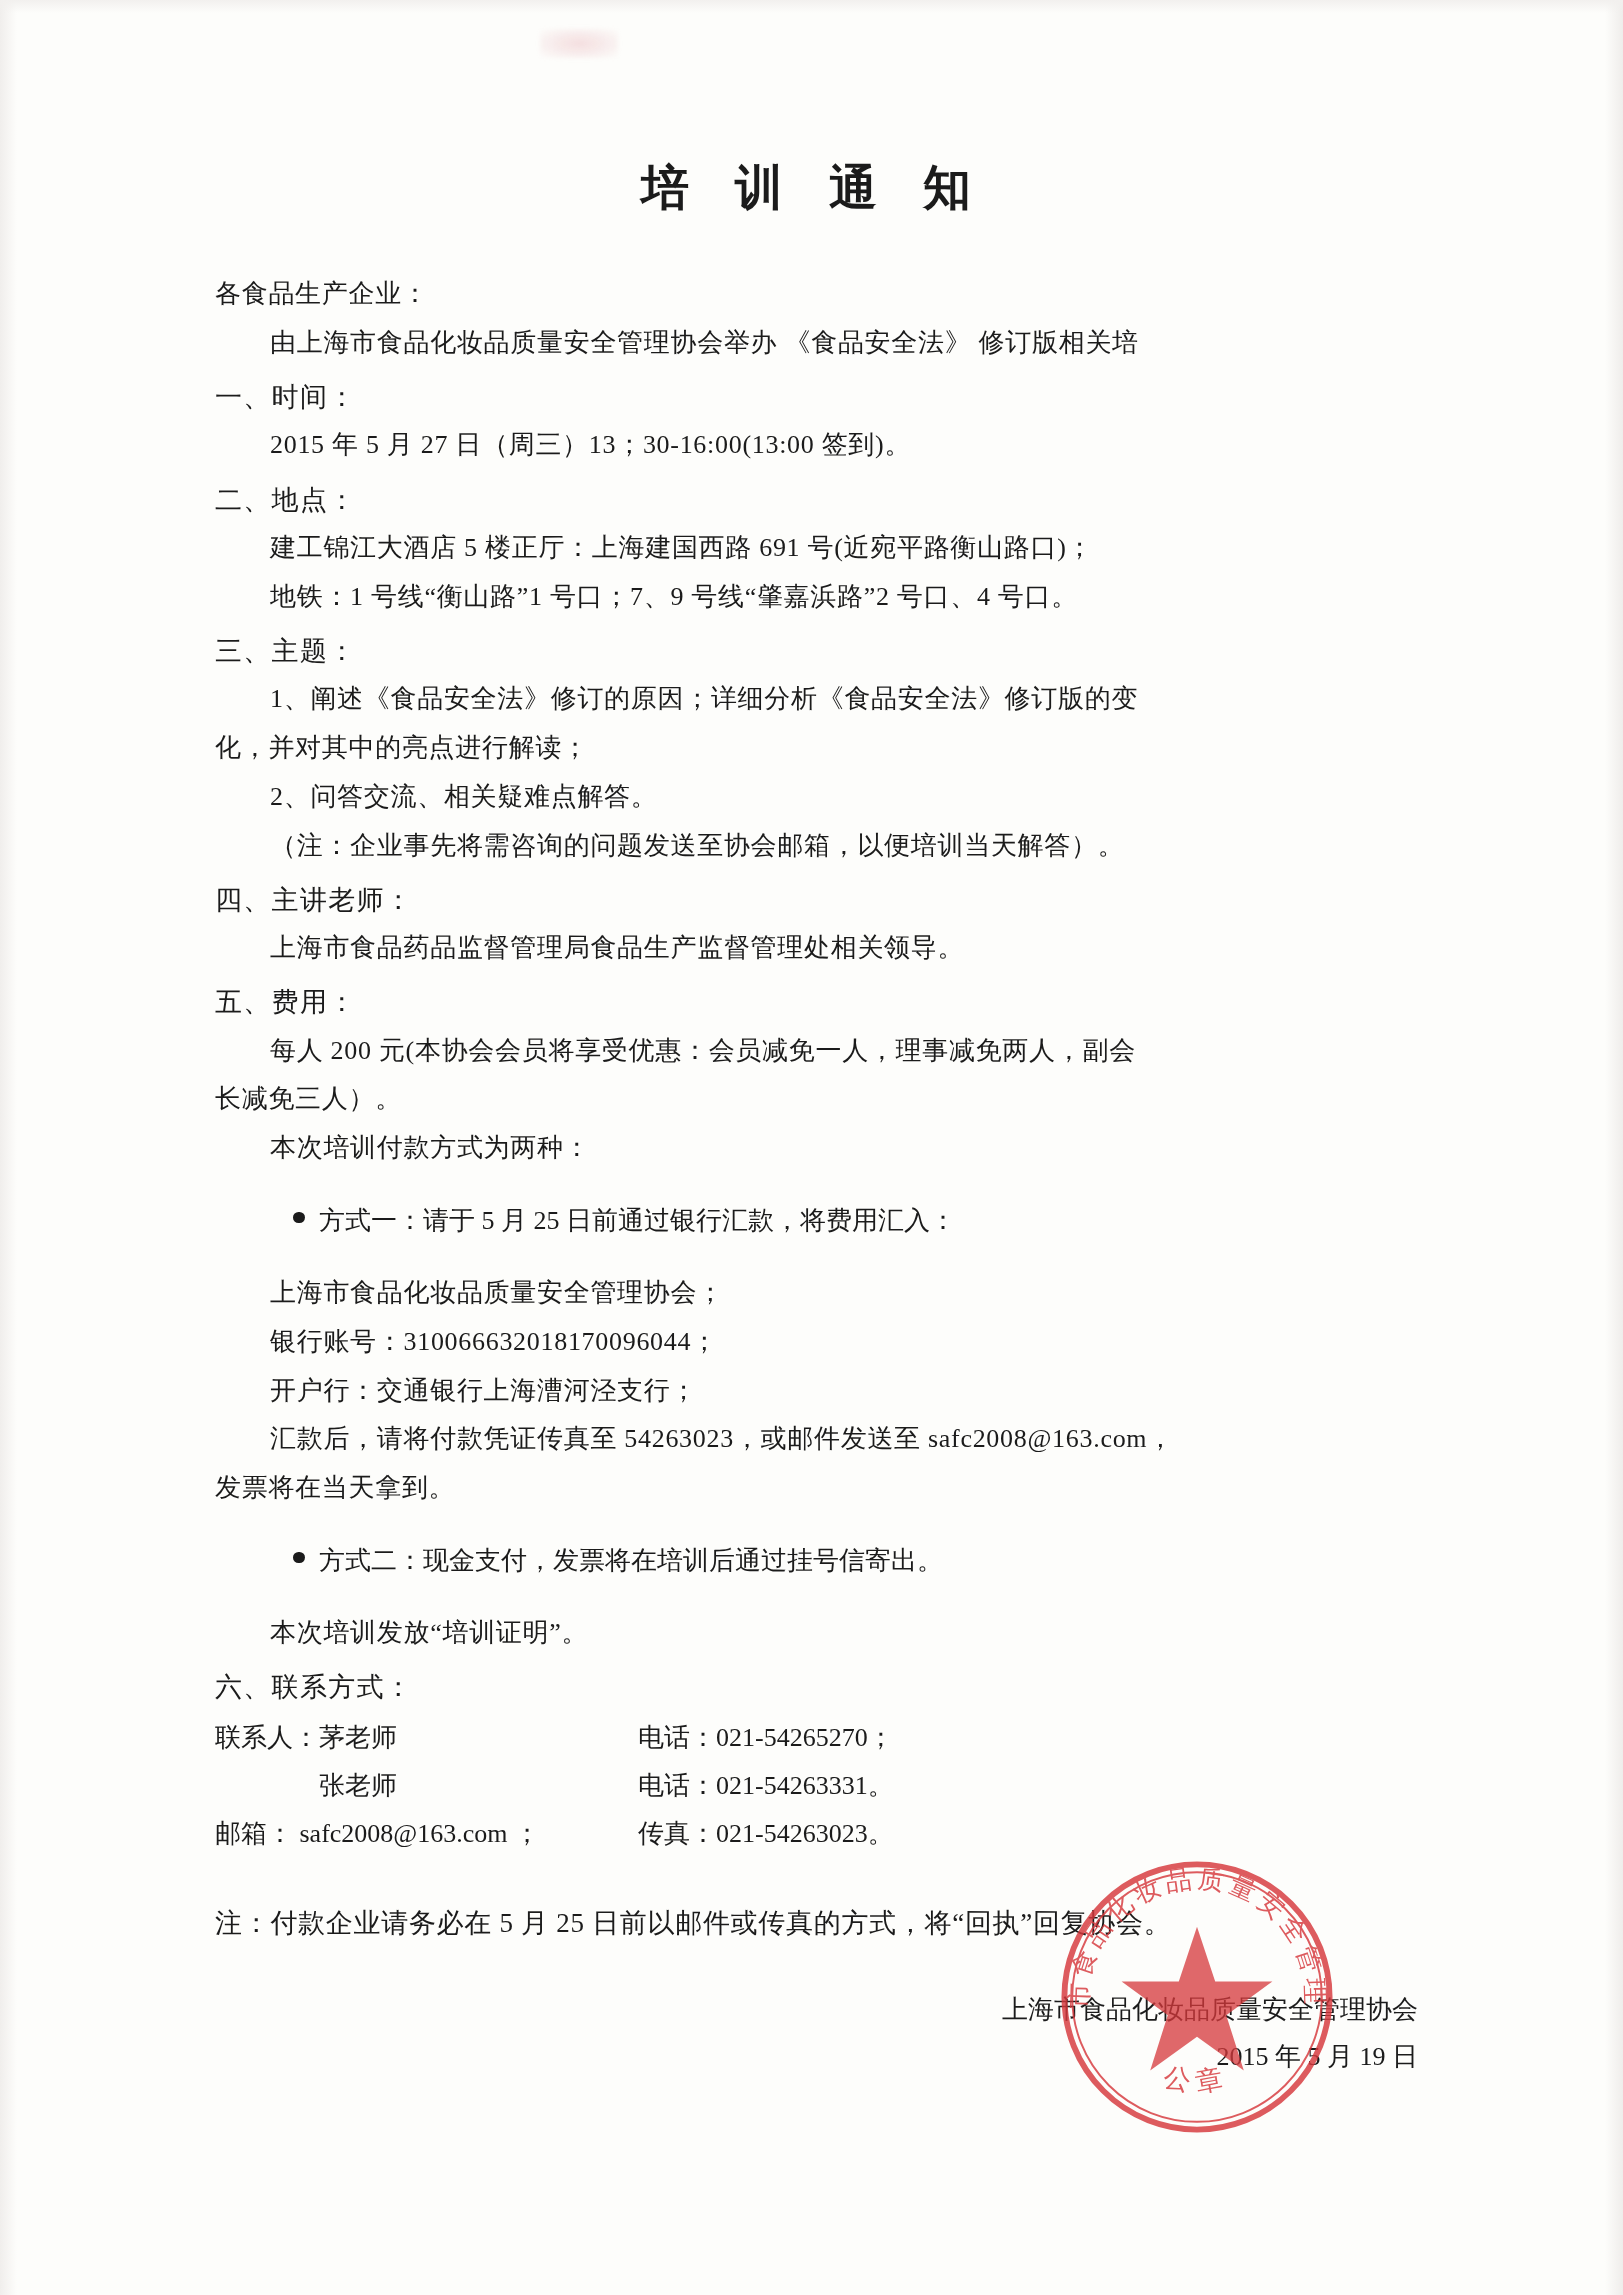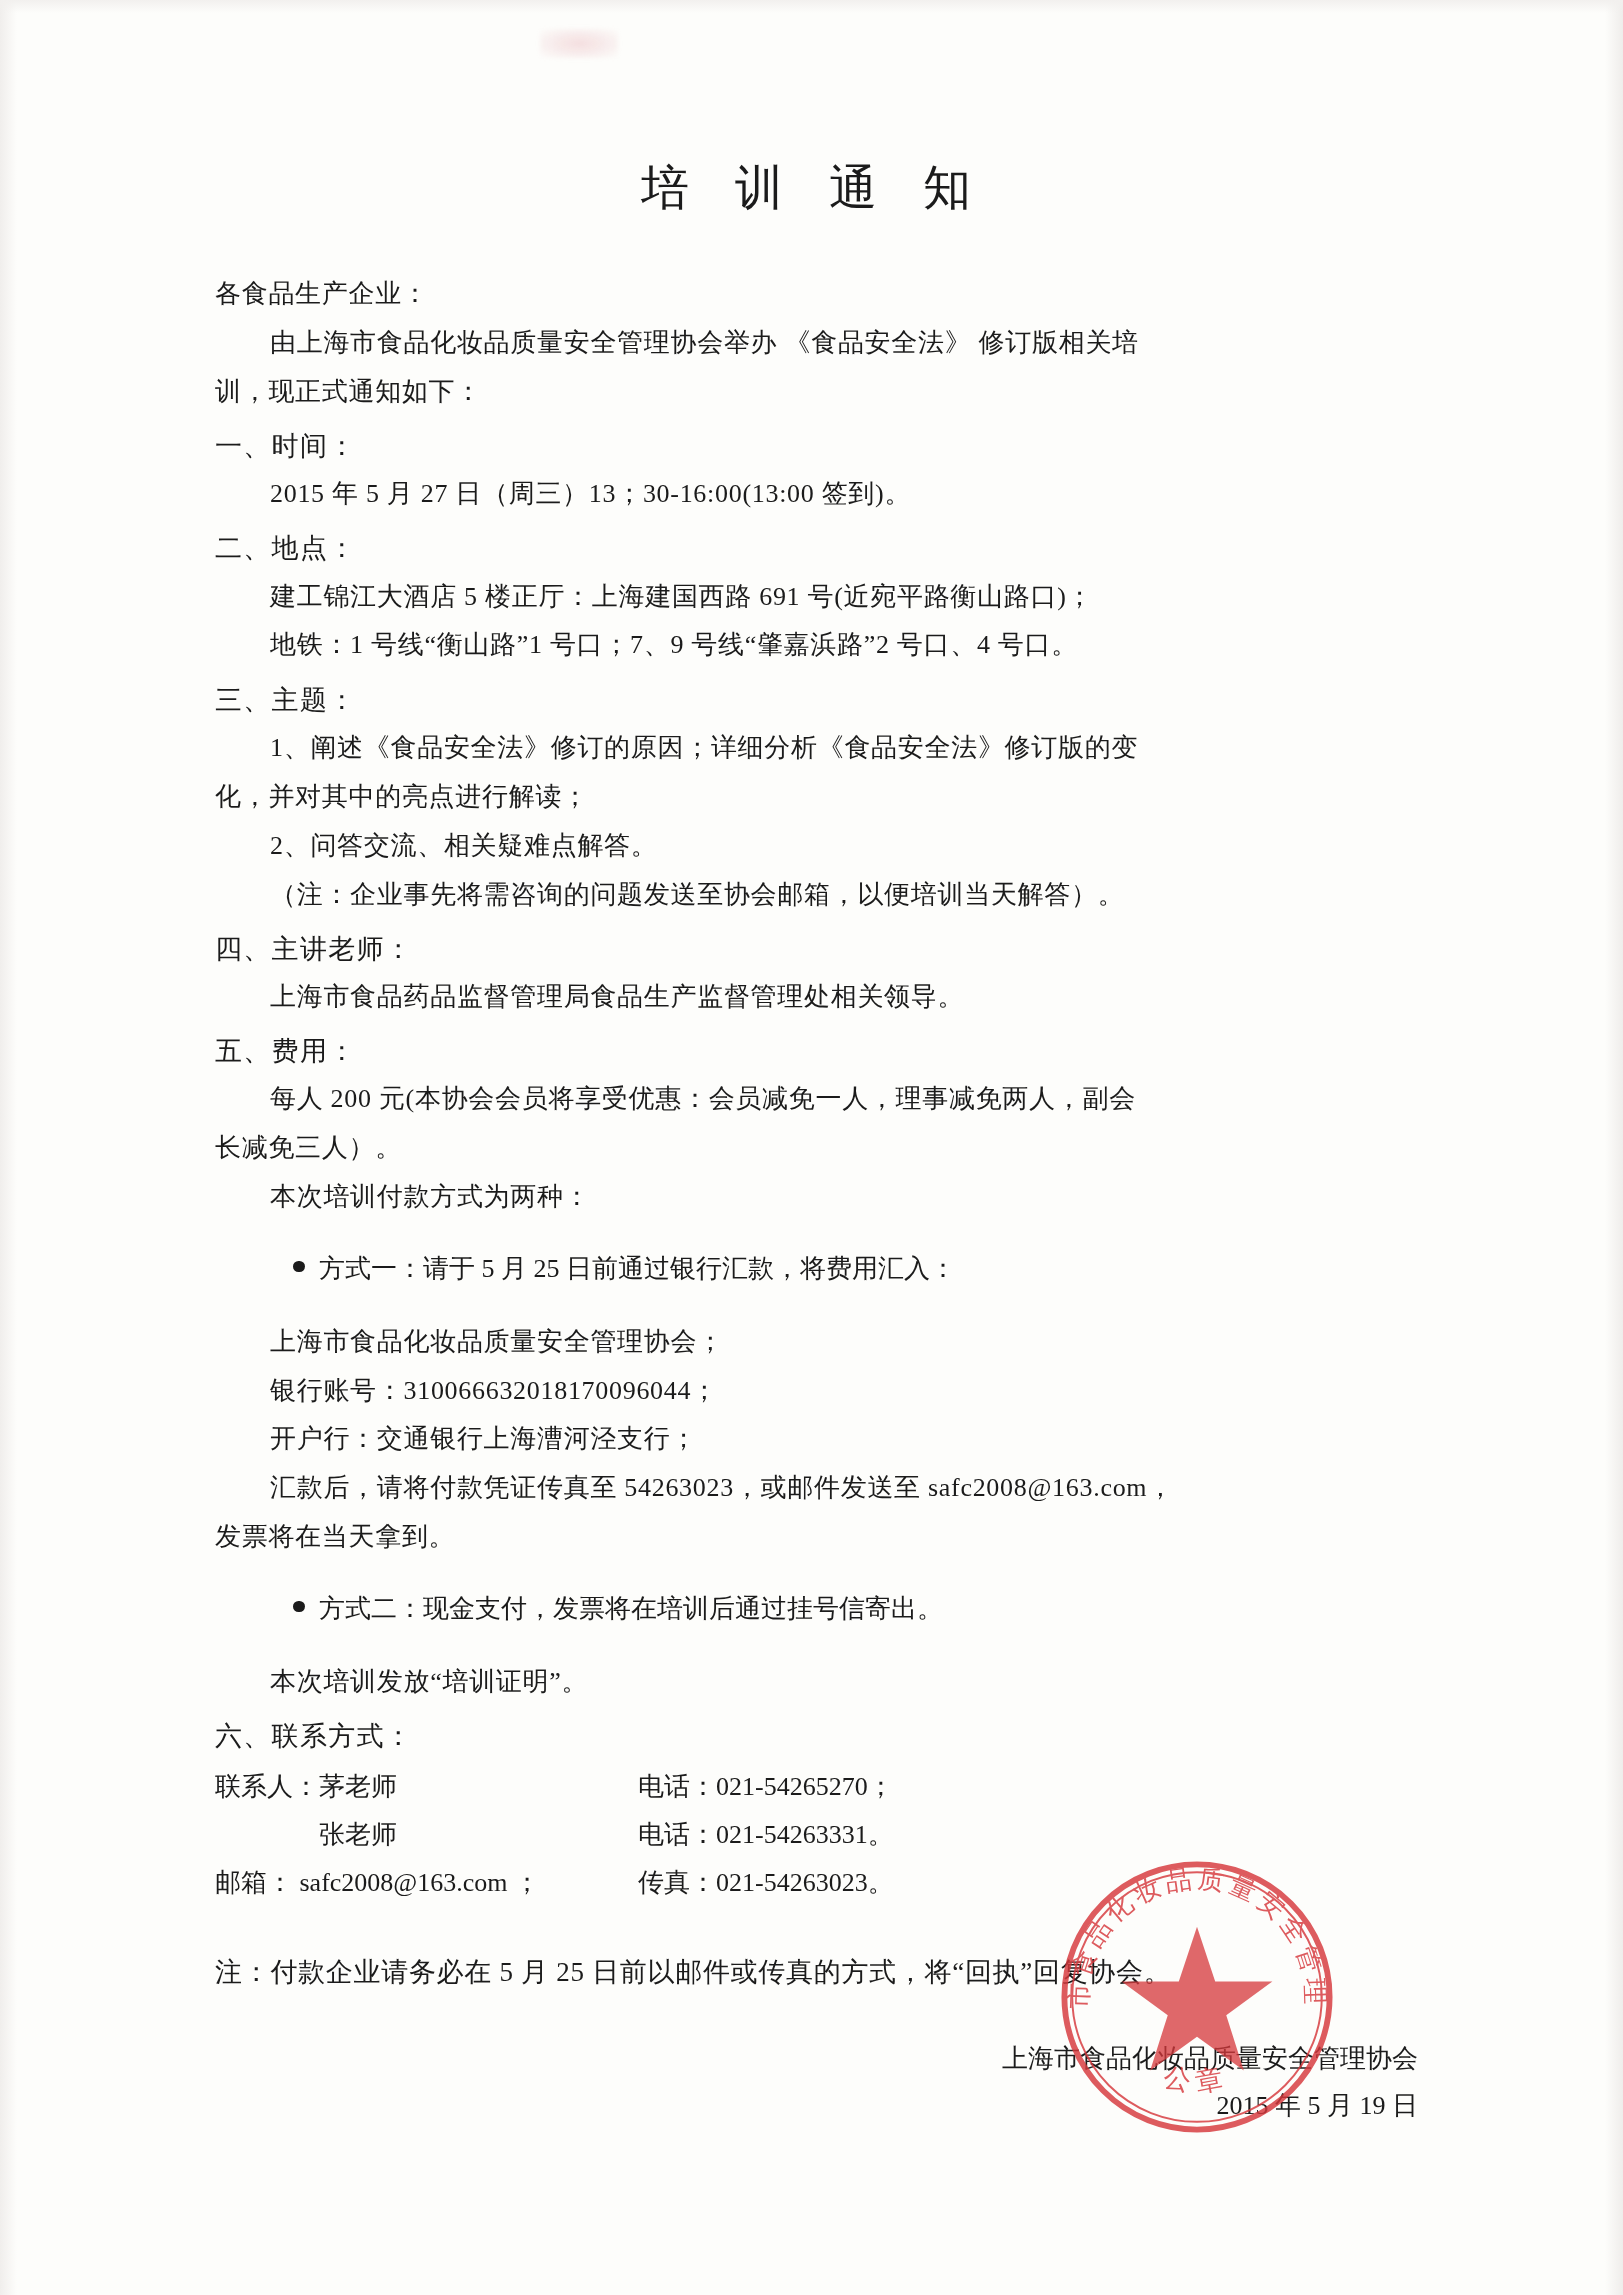--- a/index.html
+++ b/index.html
@@ -46,21 +46,21 @@
   }
   .content {
     position: absolute;
     left: 215px;
     top: 156px;
     width: 1216px;
   }
   .doc-title {
     text-align: center;
     font-size: 48px;
-    font-weight: normal;
+    font-weight: bold;
     letter-spacing: 17px;
     margin: 0 0 51px 0;
     padding-right: 17px;
     font-family: "Liberation Serif", "DejaVu Serif", serif;
   }
   .para {
     font-size: 26px;
     line-height: 1.78;
     margin: 0 0 2.6px 0;
     letter-spacing: 0.7px;
@@ -139,21 +139,20 @@
   <div class="scan-edge-right"></div>
   <div class="scan-edge-top"></div>
   <div class="scan-blot"></div>
 
   <div class="content">
 
     <h1 class="doc-title">培 训 通 知</h1>
 
     <p class="para indent-1">各食品生产企业：</p>
     <p class="para indent-2">由上海市食品化妆品质量安全管理协会举办 《食品安全法》 修订版相关培</p>
-    <p class="para">训，现正式通知如下：</p>
 
     <p class="section-head">一、时间：</p>
     <p class="para indent-2">2015 年 5 月 27 日（周三）13；30-16:00(13:00 签到)。</p>
 
     <p class="section-head">二、地点：</p>
     <p class="para indent-2">建工锦江大酒店 5 楼正厅：上海建国西路 691 号(近宛平路衡山路口)；</p>
     <p class="para indent-2">地铁：1 号线“衡山路”1 号口；7、9 号线“肇嘉浜路”2 号口、4 号口。</p>
 
     <p class="section-head">三、主题：</p>
     <p class="para indent-2">1、阐述《食品安全法》修订的原因；详细分析《食品安全法》修订版的变</p>

